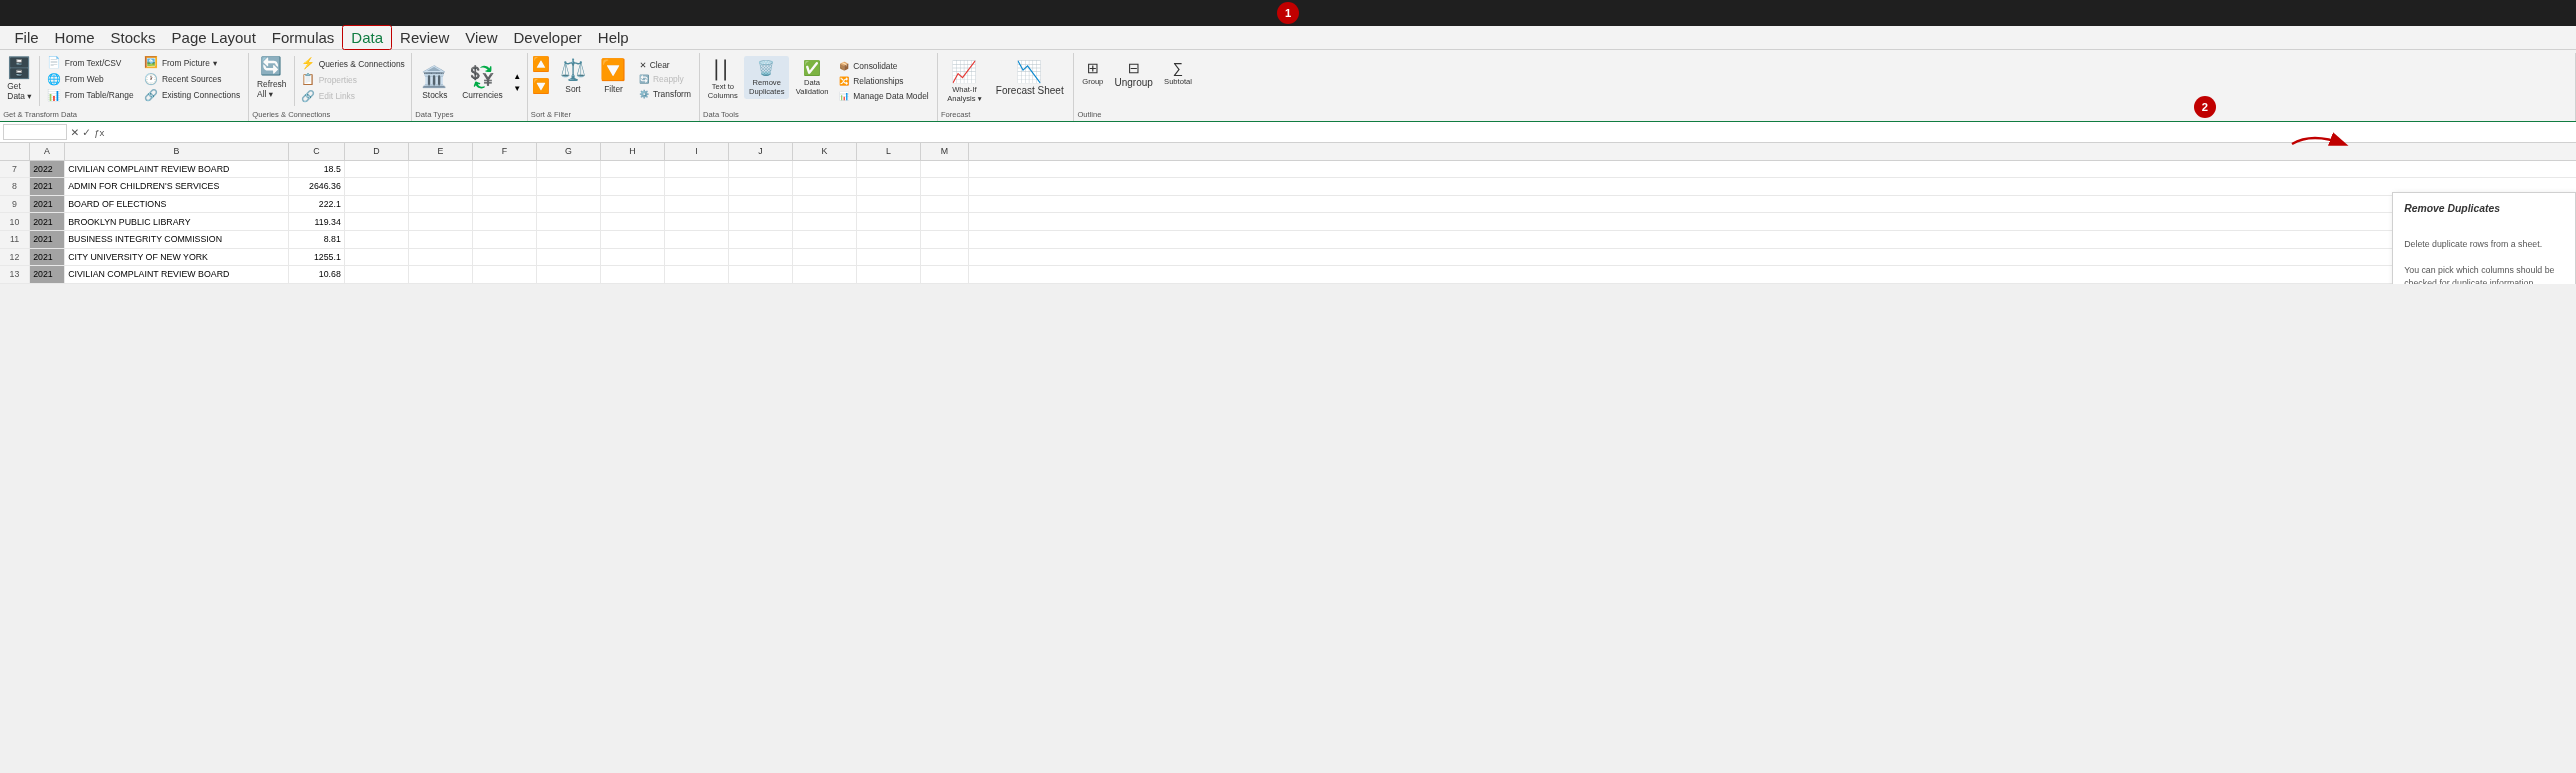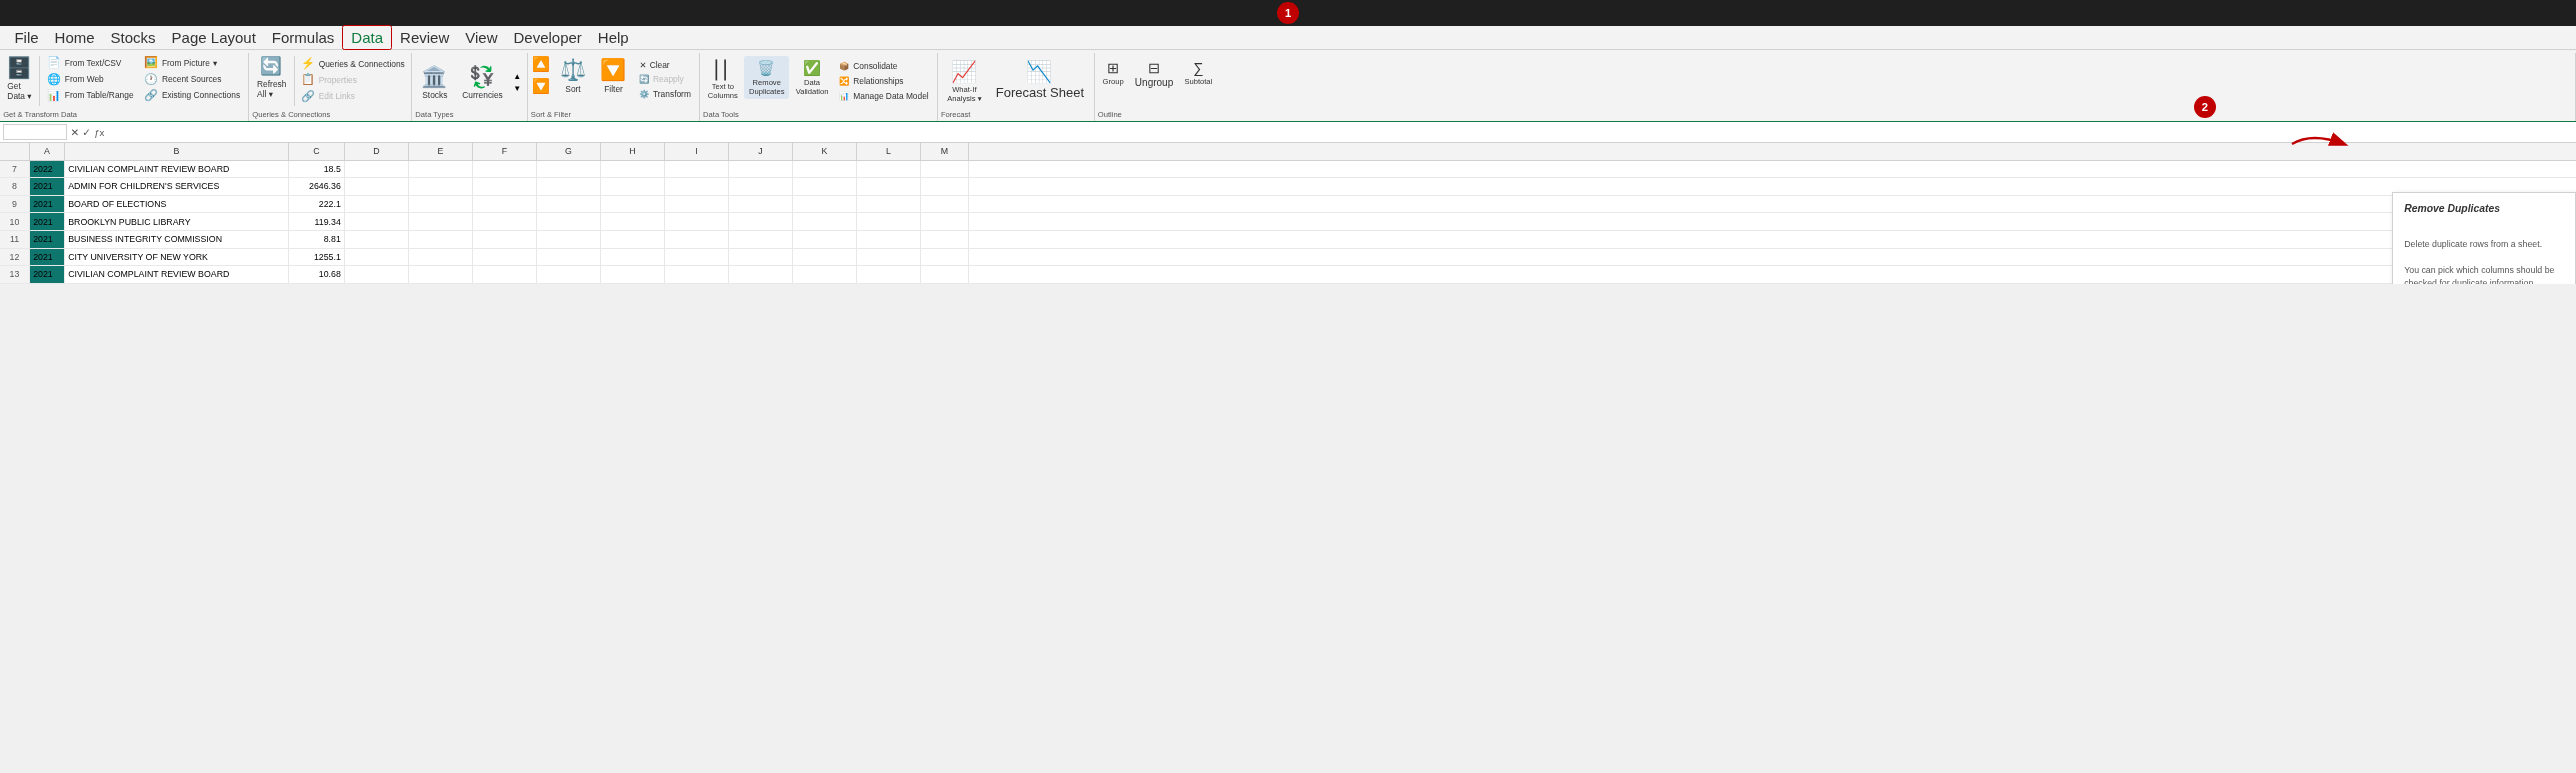--- a/index.html
+++ b/index.html
@@ -240,21 +240,21 @@
       background: #f3f3f3;
     }
 
     .cell {
       border-right: 0.8px solid #e8e8e8;
       display: flex; align-items: center;
       font-size: 8.8px; padding: 0 3.2px;
       overflow: hidden; white-space: nowrap;
     }
     .cell.right { justify-content: flex-end; }
-    .cell.selected-col { background: #0f766e; }
+    .cell.selected-col { background: #a3a3a3; }
 
     .tooltip-box {
       position: absolute;
       right: 0;
       top: 192px;
       width: 184px;
       background: white;
       border: 0.8px solid #d0d0d0;
       box-shadow: 1.6px 1.6px 6.4px rgba(0,0,0,0.15);
       padding: 9.6px 11.2px;
@@ -472,21 +472,21 @@
     </div>
 
     <div class="ribbon-group" style="align-items:flex-start; padding:0 3.2px;">
       <div class="ribbon-group-inner" style="align-items:flex-start;padding-top:3.2px;">
         <div class="forecast-btn">
           <span class="icon">📈</span>
           <span style="font-size:7.6px;text-align:center;">What-If<br>Analysis ▾</span>
         </div>
         <div class="forecast-btn">
           <span class="icon">📉</span>
-          <span style="font-size:13px;text-align:center;">Forecast
+          <span style="font-size:10px;text-align:center;">Forecast
 Sheet</span>
         </div>
       </div>
       <div class="ribbon-group-label">Forecast</div>
     </div>
 
     <div class="ribbon-group" style="align-items:flex-start; padding:0 3.2px; flex:1;">
       <div class="ribbon-group-inner" style="align-items:flex-start;padding-top:3.2px;gap:1.6px;">
         <div class="dt-tool-btn">
           <span class="icon" style="font-size:14.4px;">⊞</span>

